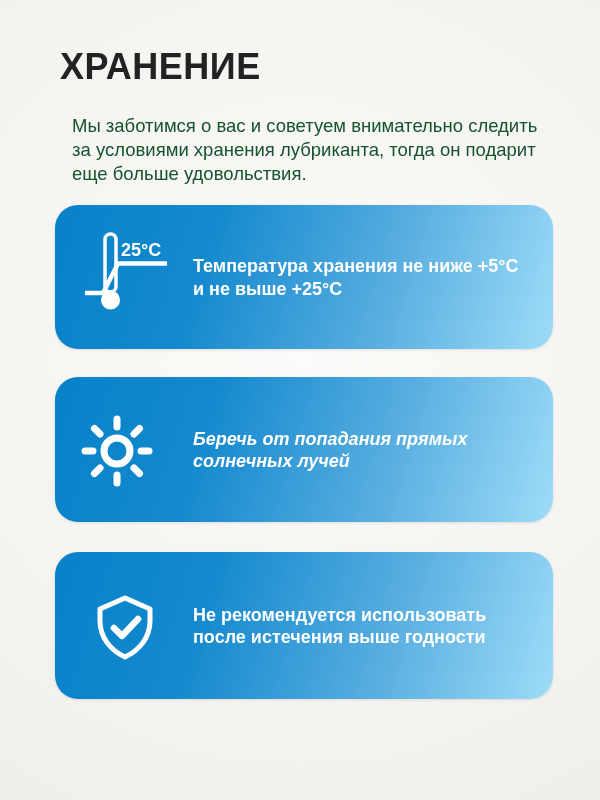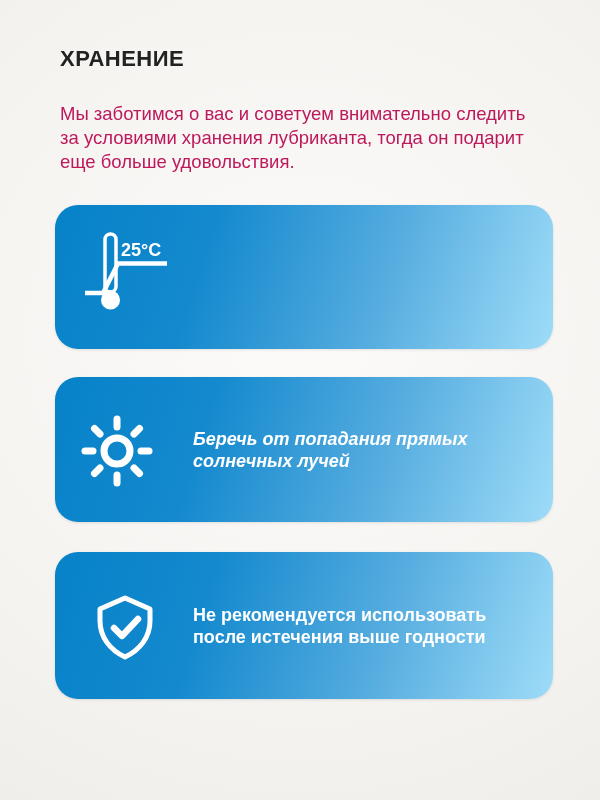--- a/index.html
+++ b/index.html
@@ -3,25 +3,25 @@
 <meta charset="utf-8">
 <style>
   html,body{margin:0;padding:0;}
   body{
     width:600px;height:800px;position:relative;overflow:hidden;
     font-family:"Liberation Sans","DejaVu Sans",sans-serif;
     background:radial-gradient(120% 85% at 50% 42%, #fcfbf9 0%, #f4f3f0 55%, #eceae6 100%);
   }
   .page-title{
     position:absolute;left:60px;top:46px;margin:0;
-    font-size:22px;font-weight:bold;letter-spacing:.5px;color:#222222;
+    font-size:36px;font-weight:bold;letter-spacing:.5px;color:#222222;
   }
   .intro{
-    position:absolute;left:60px;top:102px;width:510px;margin:0;
-    font-size:18.5px;line-height:24px;color:#be185d;white-space:pre-line;
+    position:absolute;left:60px;top:102px;width:510px;margin:12px;
+    font-size:18.5px;line-height:24px;color:#14532d;white-space:pre-line;
   }
   .card{
     position:absolute;left:55px;width:498px;border-radius:23px;
     background:linear-gradient(107deg,#0682c9 0%,#1489ce 30%,#55acdf 65%,#9edcf8 100%);
     box-shadow:0 1px 3px rgba(0,0,0,.10);
   }
   .card-1{top:205px;height:144px;}
   .card-2{top:377px;height:145px;font-style:italic;}
   .card-3{top:552px;height:147px;}
   .card-text{
@@ -43,20 +43,22 @@
 за условиями хранения лубриканта, тогда он подарит
 еще больше удовольствия.</p>
 
 <div class="card card-1">
   <svg class="icon-svg thermo" width="105" height="100" viewBox="0 0 105 100">
     <polyline points="2,65 20,65 35,35.5 84,35.5" fill="none" stroke="#ffffff" stroke-width="4.5"></polyline>
     <rect x="22" y="6" width="11" height="58" rx="5.5" fill="none" stroke="#ffffff" stroke-width="3.5"></rect>
     <circle cx="27.5" cy="72" r="9.5" fill="#ffffff"></circle>
     <text class="icon-label-text" x="38" y="28" font-size="18" fill="#ffffff">25°C</text>
   </svg>
+  <div class="card-text">Температура хранения не ниже +5°С
+и не выше +25°С</div>
 </div>
 
 <div class="card card-2">
   <svg class="icon-svg sun" width="80" height="80" viewBox="0 0 80 80">
     <circle cx="40" cy="40" r="13" fill="none" stroke="#ffffff" stroke-width="7"></circle>
     <g stroke="#ffffff" stroke-width="7" stroke-linecap="round">
       <line x1="40" y1="16" x2="40" y2="8"></line>
       <line x1="40" y1="64" x2="40" y2="72"></line>
       <line x1="16" y1="40" x2="8" y2="40"></line>
       <line x1="64" y1="40" x2="72" y2="40"></line>

